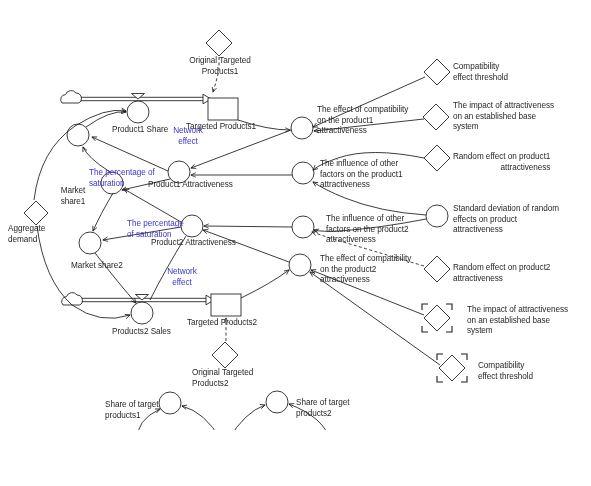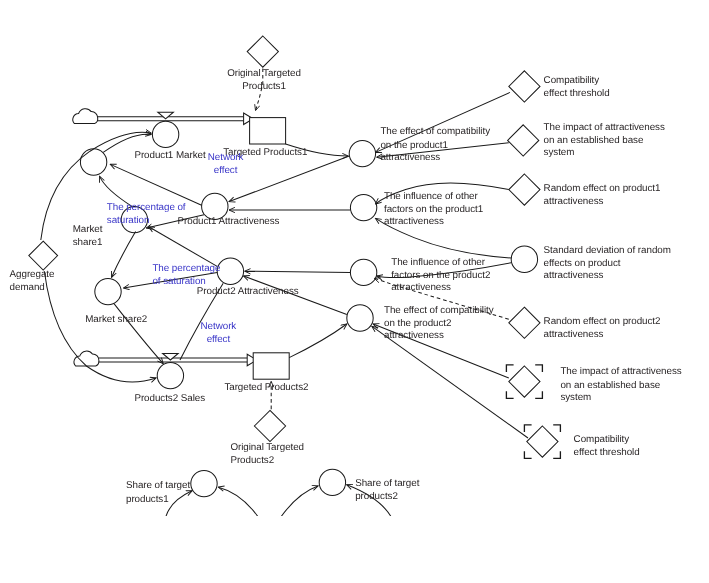--- a/index.html
+++ b/index.html
@@ -211,21 +211,21 @@
       <path d="M330,441 Q325,418 289,404" marker-end="url(#arrowOpen)"></path>
 
     </g>
   </svg>
 
   <div class="lbl ctr" style="left:183px; top:56px; width:74px;">Original Targeted
 Products1</div>
 
   <div class="lbl" style="left:186px; top:122px;">Targeted Products1</div>
 
-  <div class="lbl" style="left:112px; top:125px;">Product1 Market</div>
+  <div class="lbl" style="left:112px; top:125px;">Product1 Share</div>
 
   <div class="lbl blue ctr" style="left:164px; top:126px; width:48px;">Network
 effect</div>
 
   <div class="lbl ctr" style="left:51px; top:152px; width:44px;margin-top:34px;">Market
 share1</div>
 
 
   <div class="lbl" style="left:8px; top:224px;">Aggregate
 demand</div>
@@ -233,21 +233,21 @@
   <div class="lbl blue" style="left:89px; top:168px;">The percentage of
 saturation</div>
 
   <div class="lbl" style="left:148px; top:180px;">Product1 Attractiveness</div>
 
   <div class="lbl blue" style="left:97px; top:219px;margin-left:30px;">The percentage
 of saturation</div>
 
   <div class="lbl" style="left:71px; top:261px;">Market share2</div>
 
-  <div class="lbl" style="left:164px; top:238px;">Product2 Attractiveness</div>
+  <div class="lbl" style="left:151px; top:238px;">Product2 Attractiveness</div>
 
   <div class="lbl blue ctr" style="left:158px; top:267px; width:48px;">Network
 effect</div>
 
   <div class="lbl" style="left:112px; top:327px;">Products2 Sales</div>
 
   <div class="lbl" style="left:187px; top:318px;">Targeted Products2</div>
 
   <div class="lbl" style="left:317px; top:105px;">The effect of compatibility
 on the product1
@@ -265,21 +265,21 @@
 on the product2
 attractiveness</div>
 
   <div class="lbl" style="left:453px; top:62px;">Compatibility
 effect threshold</div>
 
   <div class="lbl" style="left:453px; top:101px;">The impact of attractiveness
 on an established base
 system</div>
 
-  <div class="lbl" style="left:453px; top:152px;">Random effect on product1
+  <div class="lbl" style="left:453px; top:152px;text-align:right;">Random effect on product1
 attractiveness</div>
 
   <div class="lbl" style="left:453px; top:204px;">Standard deviation of random
 effects on product
 attractiveness</div>
 
   <div class="lbl" style="left:453px; top:263px;">Random effect on product2
 attractiveness</div>
 
   <div class="lbl" style="left:467px; top:305px;">The impact of attractiveness

